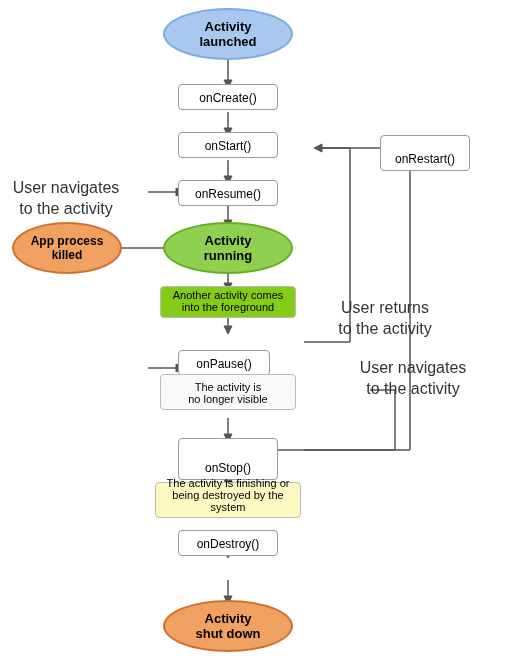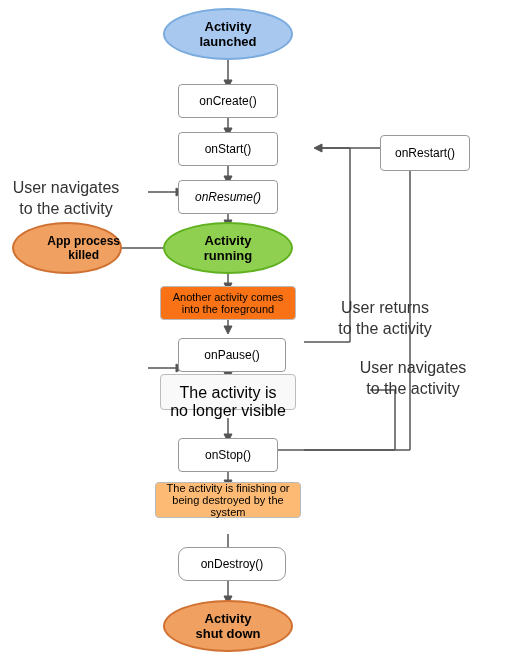--- a/index.html
+++ b/index.html
@@ -21,23 +21,24 @@
       position: absolute;
       text-align: center;
       display: flex;
       align-items: center;
       justify-content: center;
     }
     .rounded-rect {
       border: 1px solid #999;
       background: #fff;
       border-radius: 4px;
-      padding: 16px 8px;
+      padding: 4px 8px;
       font-size: 12px;
       color: #000;
+      align-items: flex-end;
     }
     .oval-blue {
       background: #a8c8f0;
       border: 2px solid #7aabde;
       border-radius: 50%;
       font-weight: bold;
       font-size: 13px;
       color: #000;
     }
     .oval-green {
@@ -155,62 +156,62 @@
   </div>
 
   <div class="node rounded-rect" style="left:178px; top:132px; width:100px; height:26px;">
     <span>onStart()</span>
   </div>
 
   <div class="node rounded-rect" style="left:380px; top:135px; width:90px; height:36px;">
     <span>onRestart()</span>
   </div>
 
-  <div class="node rounded-rect" style="left:178px; top:180px; width:100px; height:26px;font-style:italic;">
+  <div class="node rounded-rect" style="left:178px; top:180px; width:100px; height:26px;">
     <span>onResume()</span>
   </div>
 
   <div class="node oval-green" style="left:163px; top:222px; width:130px; height:52px;">
     <span style="white-space:pre-line; font-weight:bold; font-size:13px;">Activity
 running</span>
   </div>
 
-  <div class="node rounded-rect" style="left:160px; top:286px; width:136px; height:32px; border:1px solid #bbb; background:#f97316;">
+  <div class="node rounded-rect" style="left:160px; top:286px; width:136px; height:32px; border:1px solid #bbb; background:#84cc16;">
     <span style="white-space:pre-line; font-size:11px;">Another activity comes
 into the foreground</span>
   </div>
 
-  <div class="node rounded-rect" style="left:178px; top:338px; width:108px; height:26px;">
+  <div class="node rounded-rect" style="left:178px; top:350px; width:92px; height:26px;">
     <span>onPause()</span>
   </div>
 
   <div class="node rounded-rect" style="left:160px; top:374px; width:136px; height:36px; border:1px solid #bbb; background:#f9f9f9;">
-    <span style="white-space:pre-line; font-size:16px;margin-top:19px;">The activity is
+    <span style="white-space:pre-line; font-size:11px;margin-top:19px;">The activity is
 no longer visible</span>
   </div>
 
-  <div class="node rounded-rect" style="left:178px; top:438px; width:100px; height:26px;">
+  <div class="node rounded-rect" style="left:178px; top:438px; width:100px; height:42px;">
     <span>onStop()</span>
   </div>
 
-  <div class="node rounded-rect" style="left:155px; top:482px; width:146px; height:36px; border:1px solid #bbb; background:#fdba74;">
+  <div class="node rounded-rect" style="left:155px; top:482px; width:146px; height:36px; border:1px solid #bbb; background:#fef9c3;">
     <span style="white-space:pre-line; font-size:11px;">The activity is finishing or
 being destroyed by the system</span>
   </div>
 
-  <div class="node rounded-rect" style="left:178px; top:547px; width:108px; height:26px;border-radius:9px;">
+  <div class="node rounded-rect" style="left:178px; top:530px; width:100px; height:26px;">
     <span>onDestroy()</span>
   </div>
 
   <div class="node oval-orange" style="left:163px; top:600px; width:130px; height:52px;">
     <span style="white-space:pre-line; font-weight:bold; font-size:13px;">Activity
 shut down</span>
   </div>
 
-  <div class="node oval-orange" style="left:12px; top:222px; width:110px; height:52px;justify-content:flex-end;">
+  <div class="node oval-orange" style="left:12px; top:222px; width:110px; height:52px;">
     <span style="white-space:pre-line; font-weight:bold; font-size:12px;">App process
 killed</span>
   </div>
 
   <div class="label-text" style="left:6px; top:178px; width:120px;">
     <span style="white-space:pre-line;">User navigates
 to the activity</span>
   </div>
 
 

